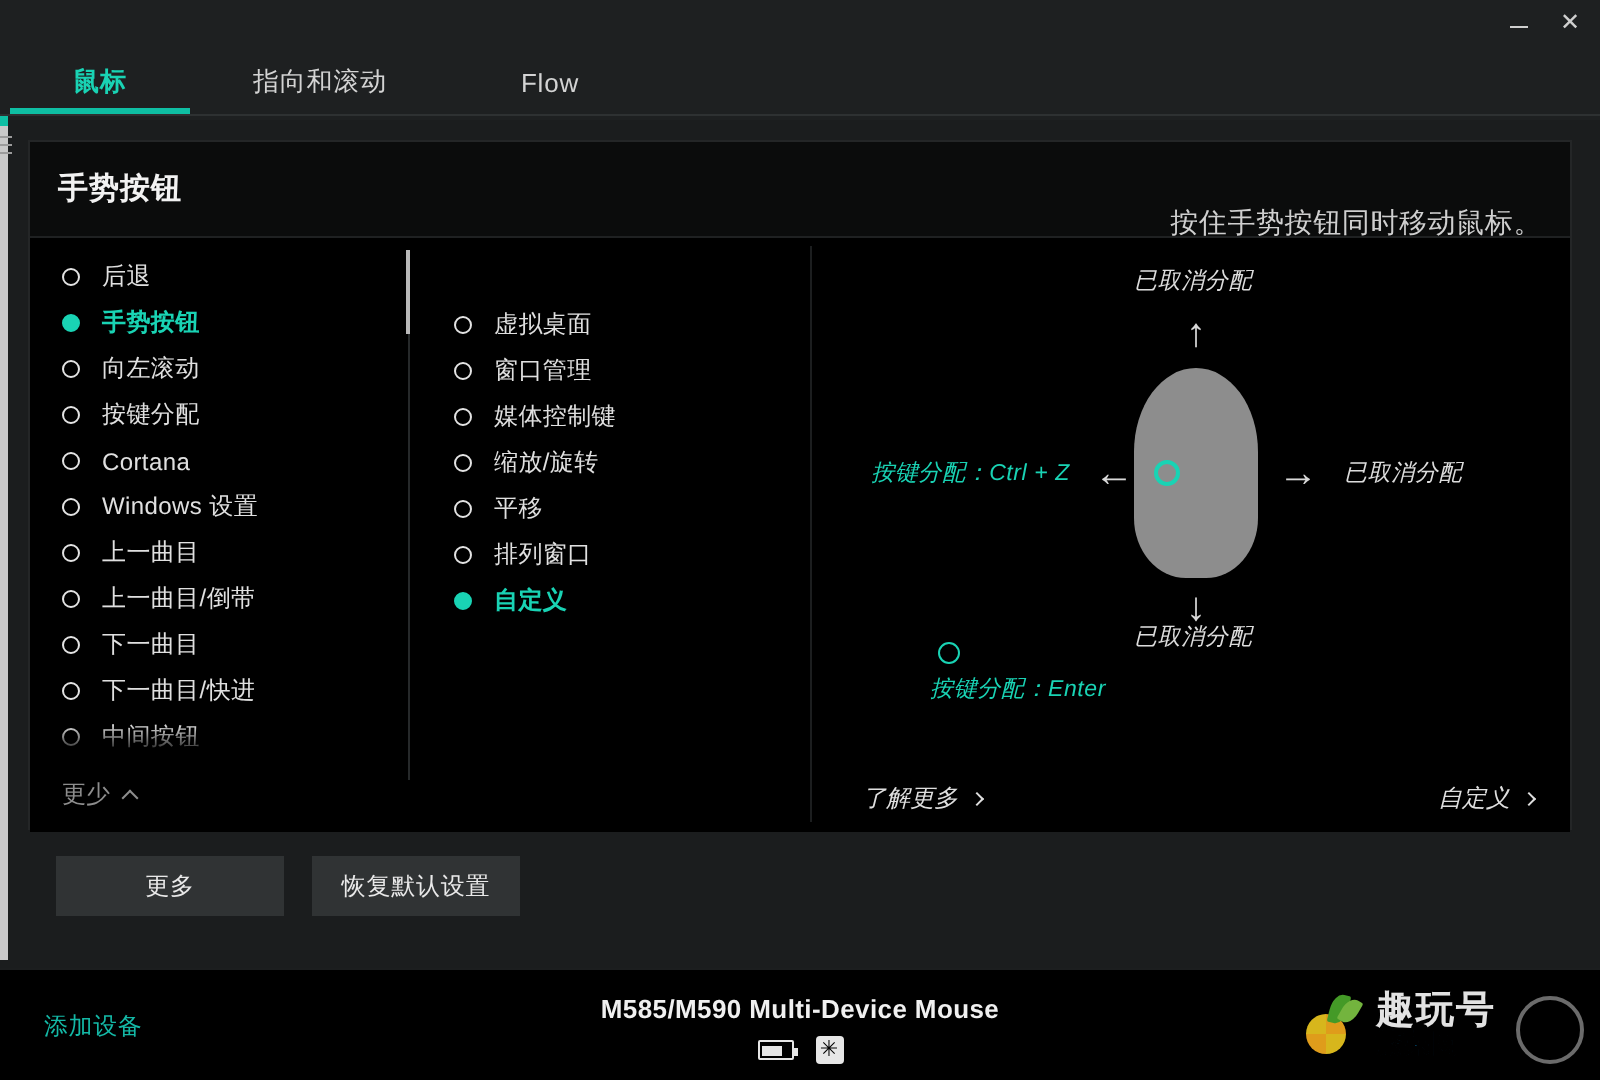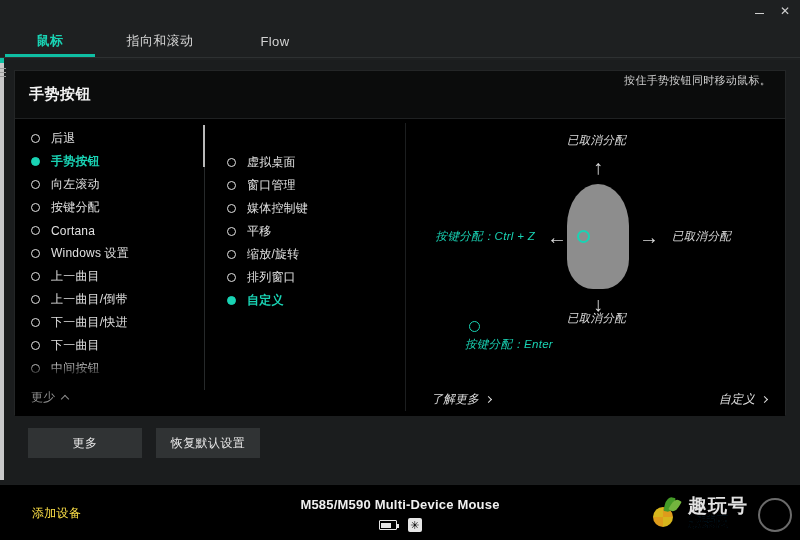--- a/index.html
+++ b/index.html
@@ -96,22 +96,22 @@
   .card-head {
     position: absolute; left: 0; top: 0; width: 100%; height: 48px;
     background: #0b0c0c;
     border-bottom: 1px solid #1f2122;
   }
   .card-title {
     position: absolute; left: 14px; top: 14px;
     font-size: 15px; font-weight: bold; color: #f2f2f2; letter-spacing: .5px;
   }
   .card-sub {
-    position: absolute; right: 14px; top: 2px;
-    font-size: 11px; color: #cfcfcf; letter-spacing: .3px; margin-left: 12px;
+    position: absolute; right: 14px; top: 32px;
+    font-size: 14px; color: #cfcfcf; letter-spacing: .3px; margin-left: 12px;
   }
 
   .card-body {
     position: absolute; left: 0; top: 48px; width: 100%; height: 297px;
     background: #000;
   }
 
   
   .col1 {
     position: absolute; left: 0; top: 0; width: 190px; height: 297px;
@@ -243,22 +243,22 @@
   }
   .btn.wide { min-width: 104px; }
 
   
   .botbar {
     position: absolute; left: 0; bottom: 0; width: 800px; height: 56px;
     background: #000;
     border-top: 1px solid #1c1e1f;
   }
   .add-device {
-    position: absolute; left: 32px; top: 20px;
-    font-size: 12px; color: #fde047; letter-spacing: .3px;
+    position: absolute; left: 22px; top: 20px;
+    font-size: 12px; color: #14b8a6; letter-spacing: .3px;
   }
   .device {
     position: absolute; left: 0; top: 12px; width: 800px;
     text-align: center;
   }
   .device-name {
     font-size: 13px; font-weight: bold; color: #f0f0f0; letter-spacing: .2px;
   }
   .device-icons {
     margin-top: 6px;
@@ -396,25 +396,25 @@
           <div class="opt">
             <span class="dot"></span>
             <span>上一曲目</span>
           </div>
           <div class="opt">
             <span class="dot"></span>
             <span>上一曲目/倒带</span>
           </div>
           <div class="opt">
             <span class="dot"></span>
+            <span>下一曲目</span>
+          </div>
+          <div class="opt">
+            <span class="dot"></span>
             <span>下一曲目/快进</span>
-          </div>
-          <div class="opt">
-            <span class="dot"></span>
-            <span>下一曲目</span>
           </div>
           <div class="opt">
             <span class="dot"></span>
             <span>中间按钮</span>
           </div>
         </div>
         <div class="col1-fade"></div>
         <div class="less-link">
           <span>更少</span>
           <span class="chev-up"></span>
@@ -432,25 +432,25 @@
           <div class="opt">
             <span class="dot"></span>
             <span>窗口管理</span>
           </div>
           <div class="opt">
             <span class="dot"></span>
             <span>媒体控制键</span>
           </div>
           <div class="opt">
             <span class="dot"></span>
+            <span>缩放/旋转</span>
+          </div>
+          <div class="opt">
+            <span class="dot"></span>
             <span>平移</span>
-          </div>
-          <div class="opt">
-            <span class="dot"></span>
-            <span>缩放/旋转</span>
           </div>
           <div class="opt">
             <span class="dot"></span>
             <span>排列窗口</span>
           </div>
           <div class="opt sel">
             <span class="dot"></span>
             <span>自定义</span>
           </div>
         </div>

